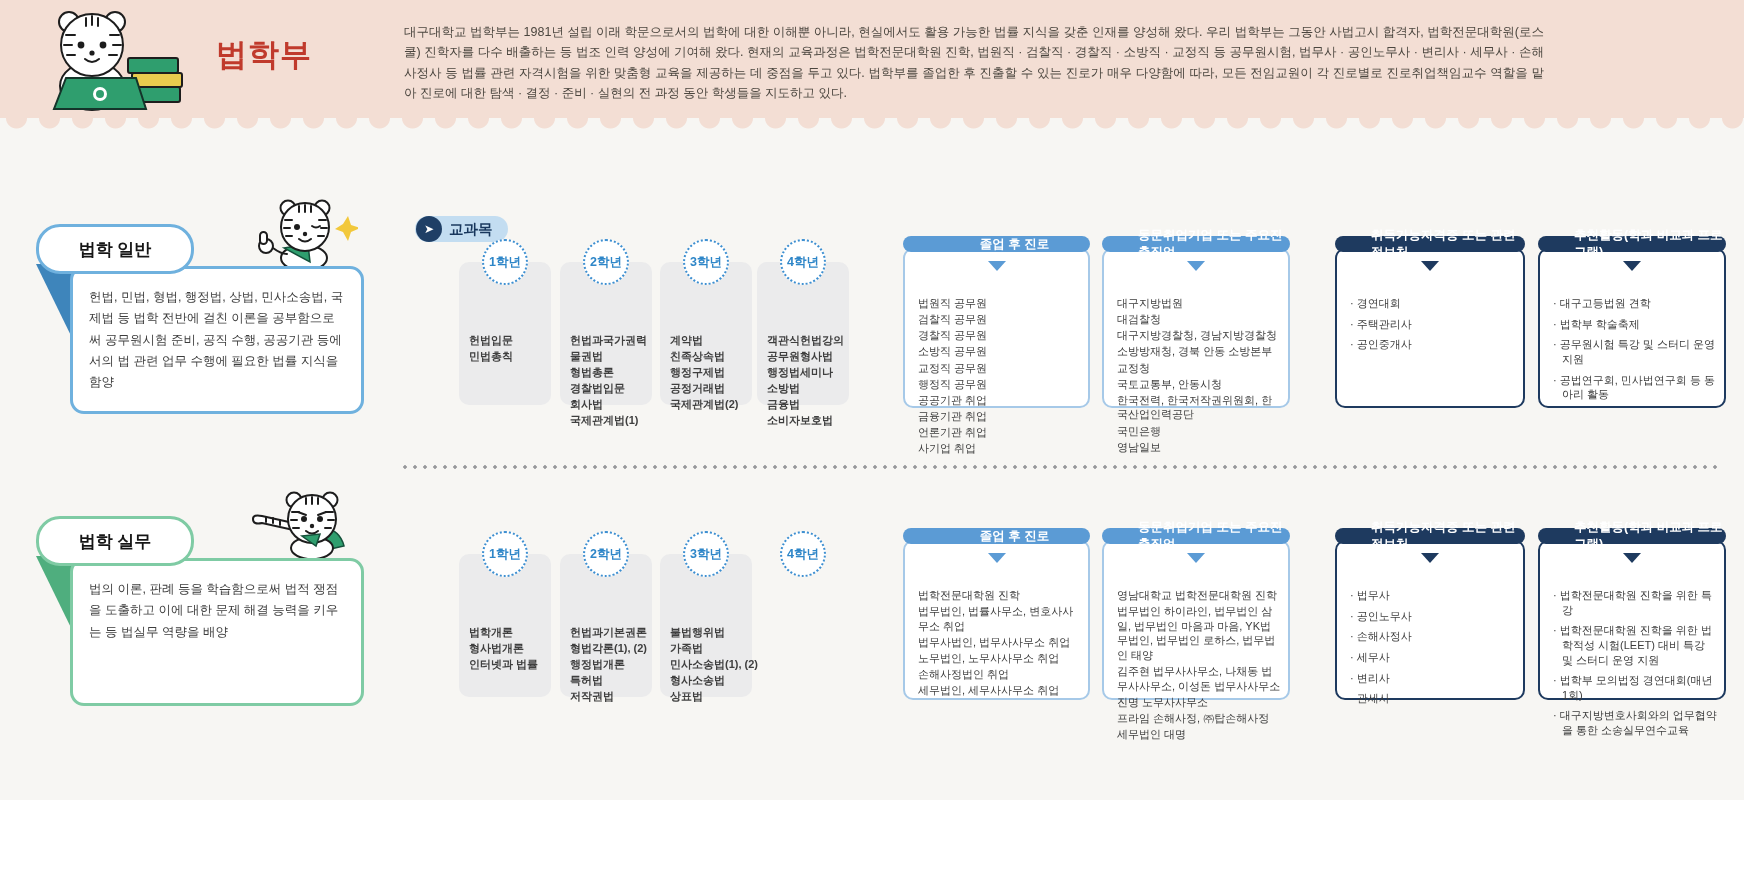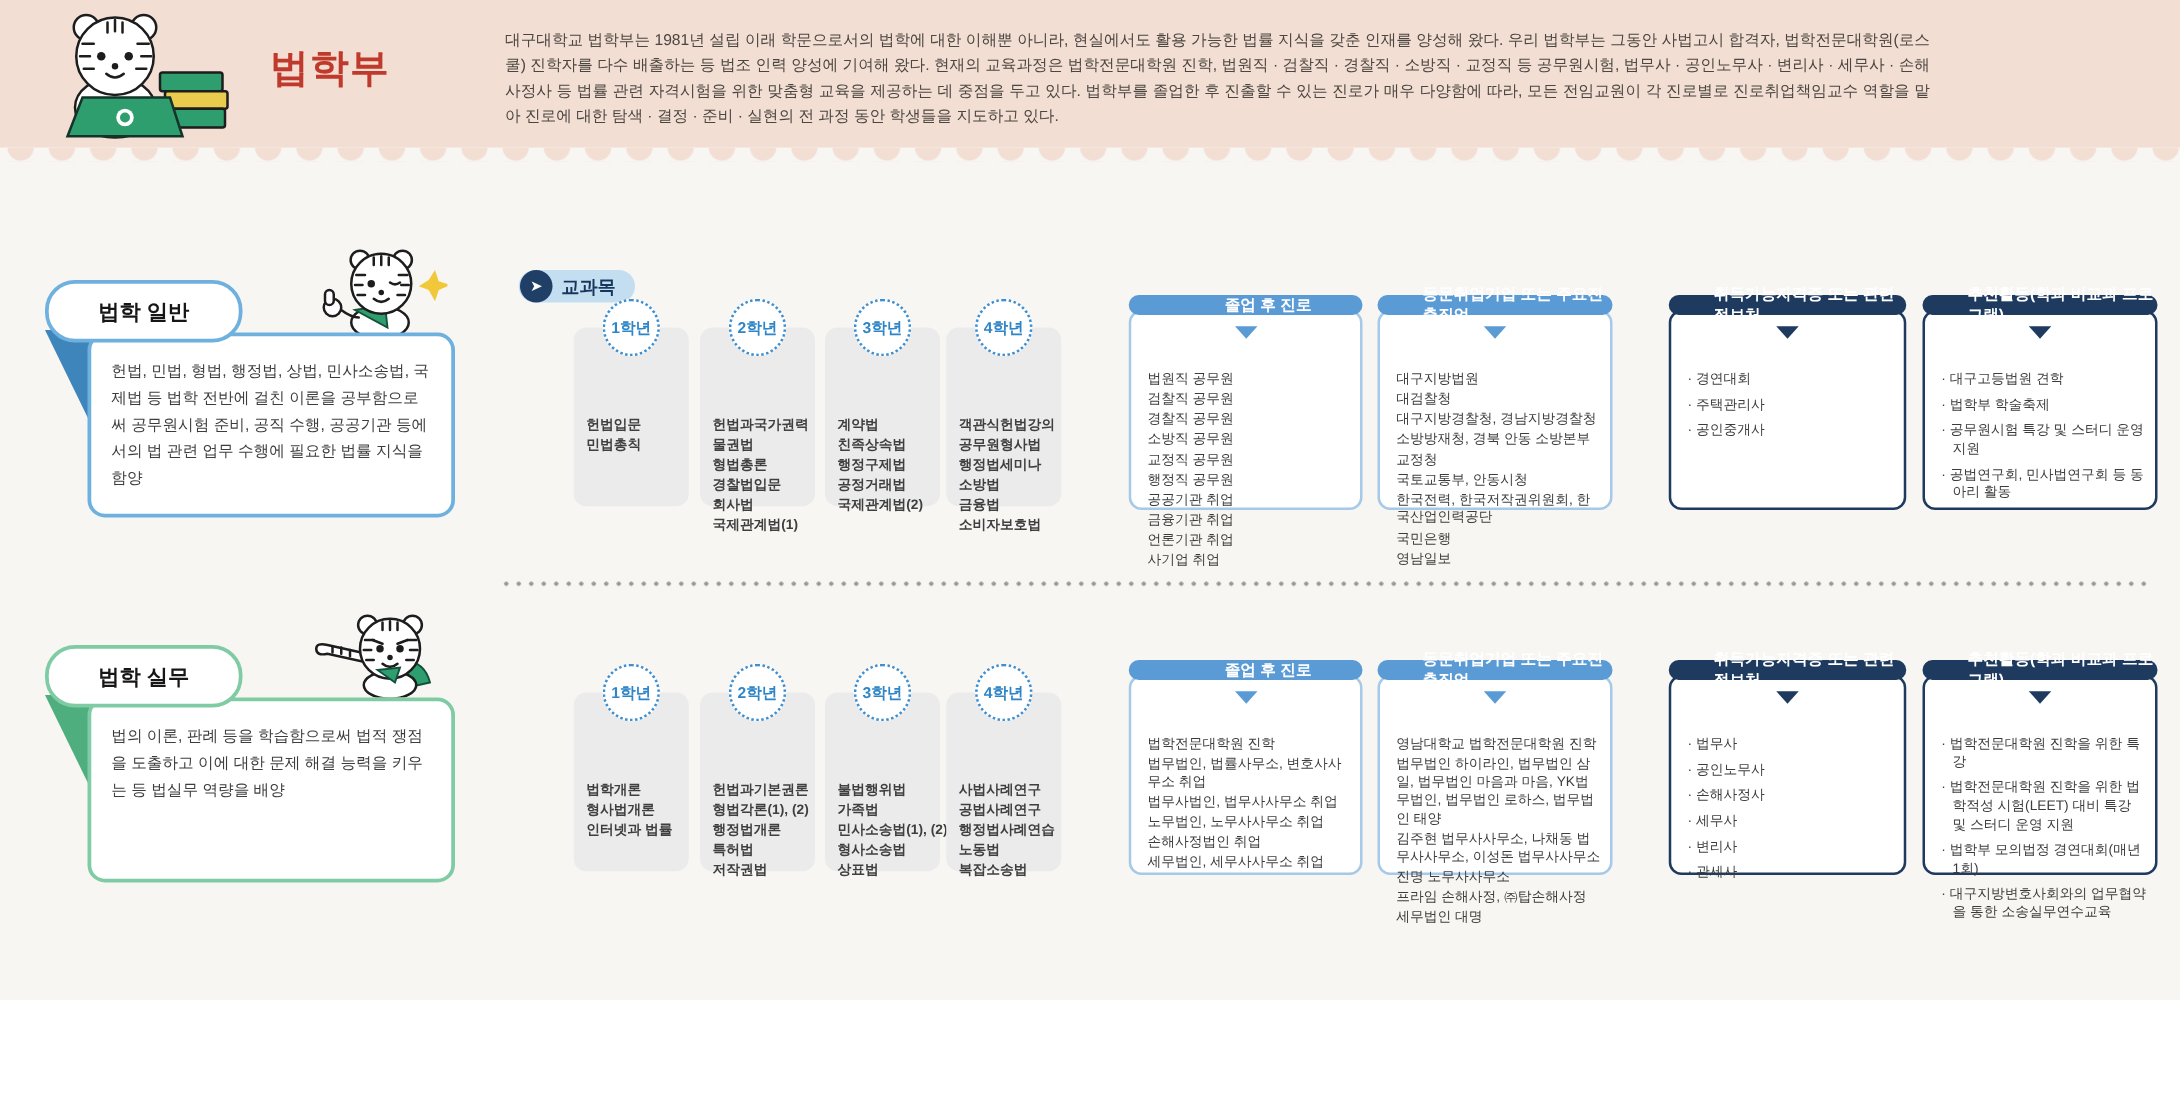--- a/index.html
+++ b/index.html
@@ -303,29 +303,20 @@
               <div class="course">불법행위법</div>
               <div class="course">가족법</div>
               <div class="course">민사소송법(1), (2)</div>
               <div class="course">형사소송법</div>
               <div class="course">상표법</div>
             </div>
           </div>
           <div class="col-circle">3학년</div>
         </div>
         <div class="col col-3">
-          <div class="col-box">
-            <div class="col-courses">
-              <div class="course">사법사례연구</div>
-              <div class="course">공법사례연구</div>
-              <div class="course">행정법사례연습</div>
-              <div class="course">노동법</div>
-              <div class="course">복잡소송법</div>
-            </div>
-          </div>
           <div class="col-circle">4학년</div>
         </div>
       </div>
     <div class="cards">
         <div class="card card-0 blue">
           <div class="card-body">
             <div class="card-items">
               <div class="card-item">법학전문대학원 진학</div>
               <div class="card-item">법무법인, 법률사무소, 변호사사무소 취업</div>
               <div class="card-item">법무사법인, 법무사사무소 취업</div>

